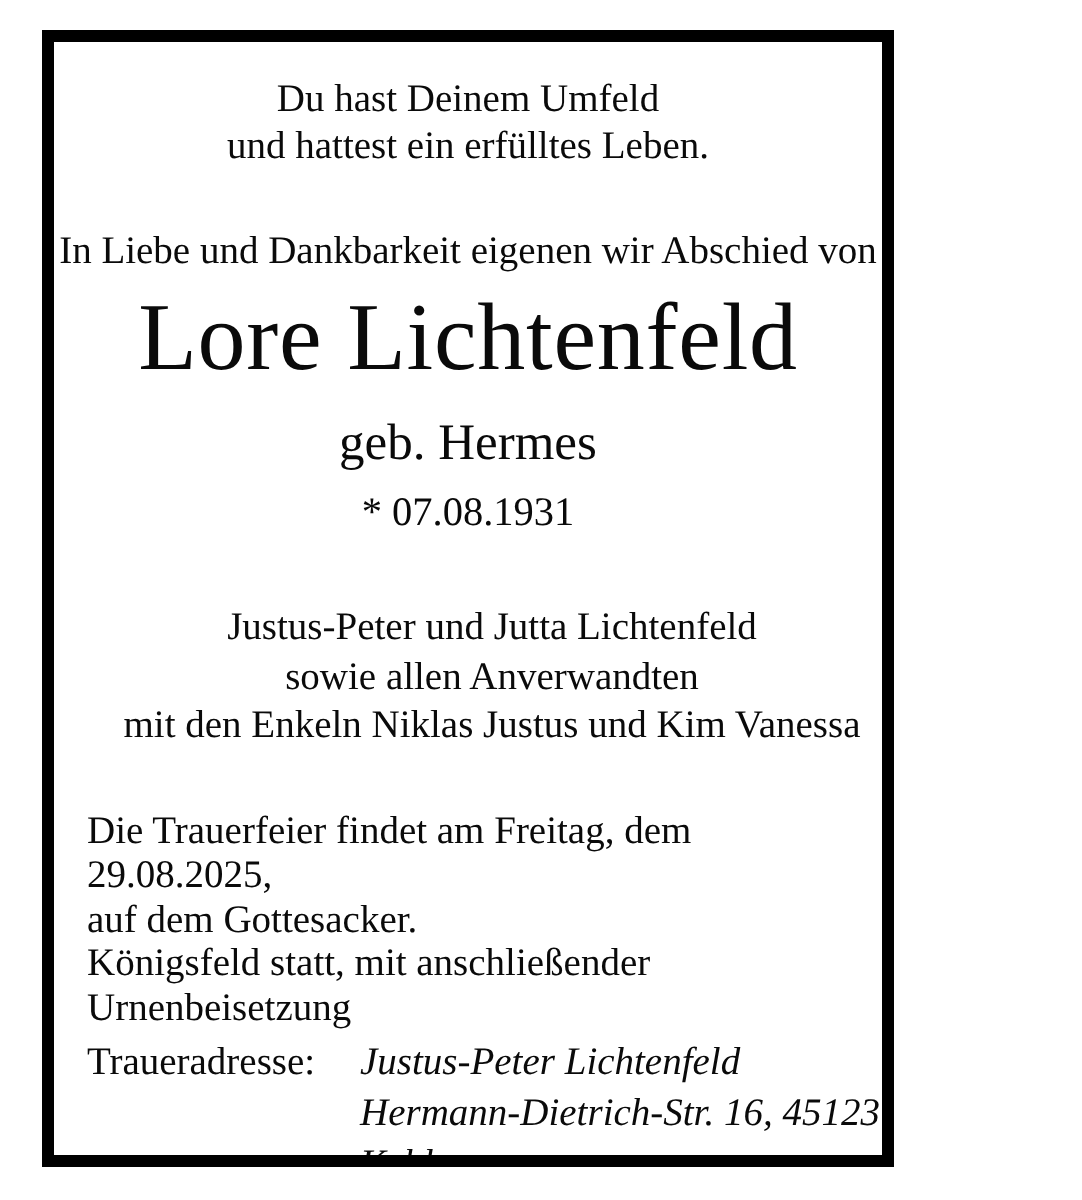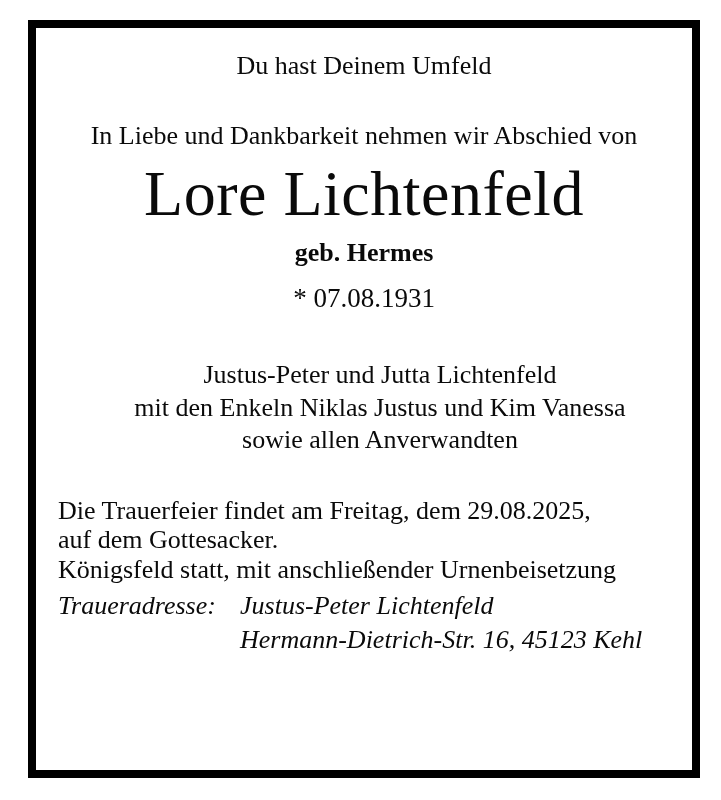--- a/index.html
+++ b/index.html
@@ -12,21 +12,21 @@
     height: 800px;
     position: relative;
     font-family: "Liberation Serif", "DejaVu Serif", serif;
     color: #0a0a0a;
     -webkit-font-smoothing: antialiased;
   }
   .notice-frame {
     position: absolute;
     left: 28px;
     top: 20px;
-    width: 672px;
+    width: 568px;
     height: 758px;
     box-sizing: border-box;
     border: 8px solid #000000;
     background: #ffffff;
     padding-top: 22px;
     overflow: hidden;
   }
   .centered {
     text-align: center;
   }
@@ -40,24 +40,23 @@
     line-height: 31px;
   }
   .deceased-name {
     margin-top: 8px;
     font-size: 64px;
     line-height: 70px;
     letter-spacing: 0.5px;
     white-space: nowrap;
   }
   .maiden-name {
-    margin-top: 8px;
-    font-size: 26px;
+    margin-top: 20px;
+    font-size: 34px;
     line-height: 31px;
-    font-weight: bold;
   }
   .dates-row {
     margin-top: 15px;
     font-size: 27px;
     line-height: 31px;
     display: flex;
     justify-content: center;
     white-space: nowrap;
   }
   .date-item {
@@ -82,50 +81,50 @@
     padding-left: 22px;
     display: flex;
     align-items: flex-start;
     text-align: left;
     font-size: 26px;
     line-height: 34px;
   }
   .condolence-label {
     width: 182px;
     flex: 0 0 182px;
-    font-style: italic;
   }
   .condolence-address {
     flex: 1 1 auto;
     font-style: italic;
   }
 </style>
 </head>
 <body>
 
 <div class="notice-frame">
 
   <div class="epigraph centered">
     <div>Du hast Deinem Umfeld</div>
+    <div>und hattest ein erfülltes Leben.</div>
   </div>
 
-  <div class="intro-line centered">In Liebe und Dankbarkeit nehmen wir Abschied von</div>
+  <div class="intro-line centered">In Liebe und Dankbarkeit eigenen wir Abschied von</div>
 
   <div class="deceased-name centered">Lore Lichtenfeld</div>
 
   <div class="maiden-name centered">geb. Hermes</div>
 
   <div class="dates-row">
     <span class="date-item">* 07.08.1931</span>
   </div>
 
   <div class="mourners centered">
     <div>Justus-Peter und Jutta Lichtenfeld</div>
+    <div>sowie allen Anverwandten</div>
     <div>mit den Enkeln Niklas Justus und Kim Vanessa</div>
-    <div>sowie allen Anverwandten</div>
   </div>
 
   <div class="funeral-notice">
     <div>Die Trauerfeier findet am Freitag, dem 29.08.2025,</div>
     <div>auf dem Gottesacker.</div>
     <div>Königsfeld statt, mit anschließender Urnenbeisetzung</div>
   </div>
 
   <div class="condolence-row">
     <div class="condolence-label">Traueradresse:</div>

